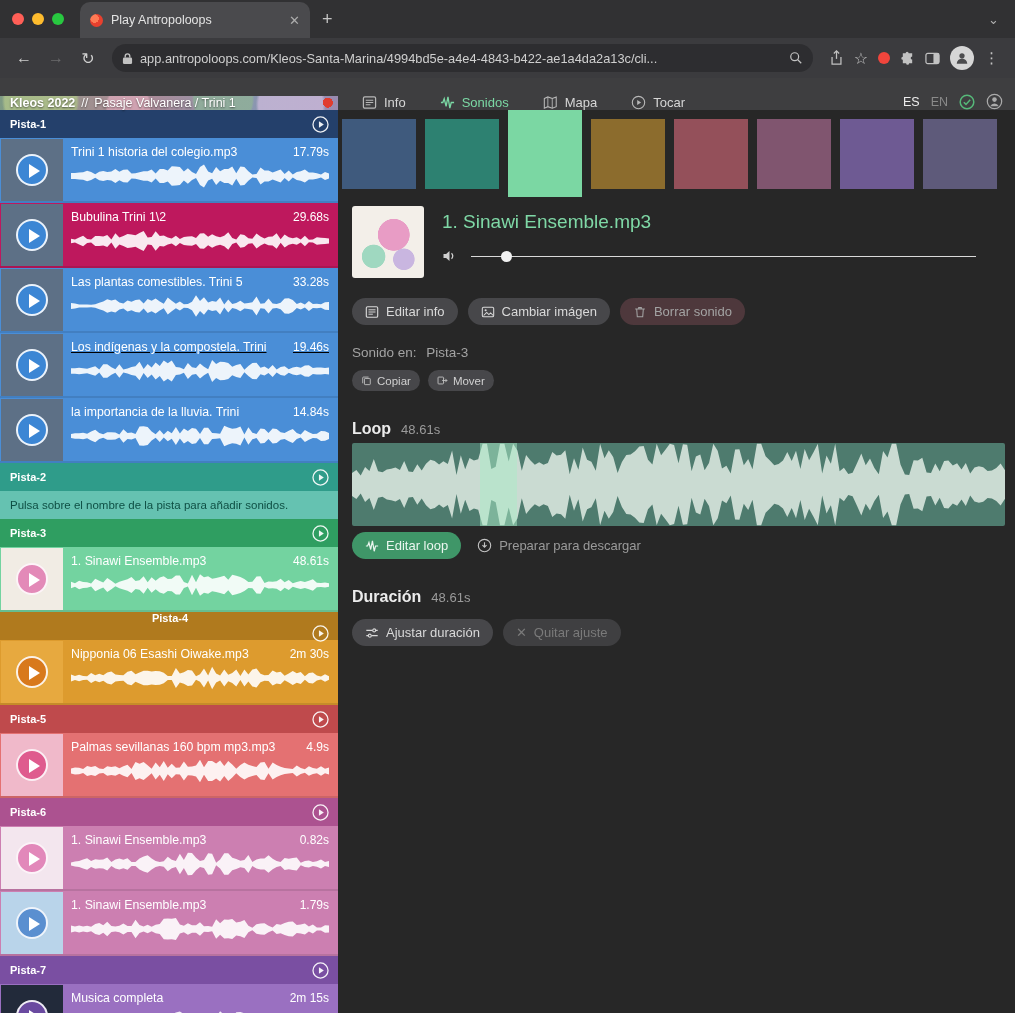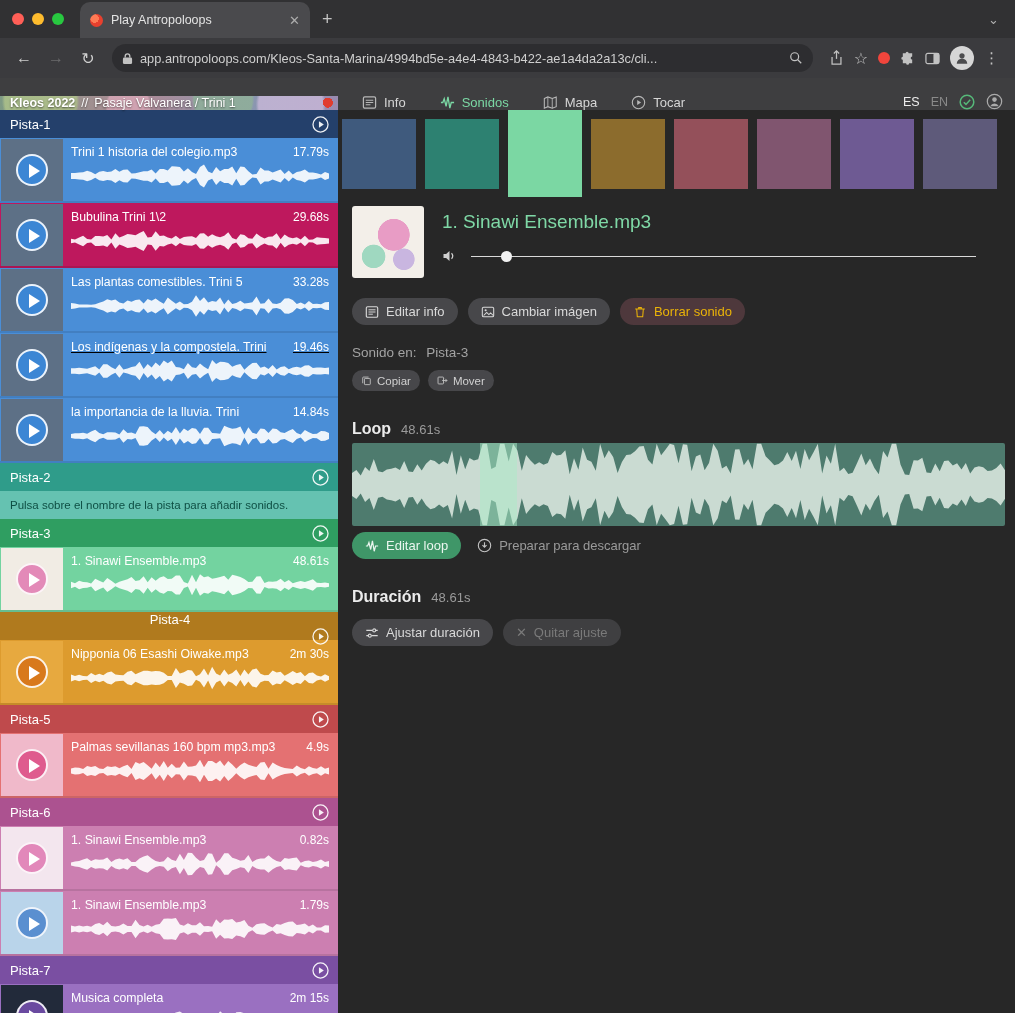--- a/index.html
+++ b/index.html
@@ -54,21 +54,21 @@
   .lang{font-size:12.5px;color:#ededed}
   .lang.dim{color:#8a8a8a}
 
   
   .app-body{display:flex;height:903px}
   .sidebar{width:338px;flex:none;overflow:hidden;background:#2b2b2b}
   .main{flex:1;overflow:hidden;background:#272727}
 
   
   .track-header{height:28px;display:flex;align-items:center;padding:0 8px 0 10px}
-  .track-name{color:#fff;font-size:13px;font-weight:normal}
+  .track-name{color:#fff;font-size:11px;font-weight:bold}
   .play-circle{margin-left:auto;width:19px;height:19px;color:rgba(255,255,255,.92)}
   .play-circle svg{width:19px;height:19px;display:block}
   .track-item{height:65px;display:flex;border-bottom:2px solid rgba(0,0,0,.10)}
   .thumb{width:62px;height:62px;flex:none;margin:1px 8px 0 1px;display:flex;align-items:center;justify-content:center}
   .thumb-play{width:32px;height:32px;border-radius:50%;border:2px solid rgba(255,255,255,.9);position:relative}
   .thumb-play::after{content:'';position:absolute;left:11px;top:8px;border-left:11px solid #fff;
       border-top:7px solid transparent;border-bottom:7px solid transparent}
   .item-body{flex:1;min-width:0;padding:7px 9px 0 0;display:flex;flex-direction:column}
   .item-top{display:flex;align-items:baseline;gap:8px}
   .item-title{flex:1;min-width:0;color:#fff;font-size:12.3px;white-space:nowrap;overflow:hidden;text-overflow:ellipsis}
@@ -92,21 +92,21 @@
   .sound-title{color:#7fd8a6;font-size:19px;margin-top:5px}
   .volume-row{margin-top:15px;display:flex;align-items:center;gap:13px}
   .speaker{color:#cfcfcf}
   .slider{position:relative;width:505px;height:14px}
   .slider-track{position:absolute;left:0;right:0;top:6.5px;height:1.5px;background:#d9d9d9}
   .slider-thumb{position:absolute;top:2px;width:11px;height:11px;border-radius:50%;background:#f2f2f2}
   .action-row{margin:20px 0 0 14px;display:flex;gap:10px}
   .btn{display:inline-flex;align-items:center;gap:7px;height:27px;padding:0 13px;border-radius:13.5px;
        background:#47474a;color:#d9d9d9;font-size:13px;border:none}
   .btn .ico{color:inherit}
-  .btn-danger{background:#4e383c;color:#eab308}
+  .btn-danger{background:#4e383c;color:#a3a3a3}
   .sound-loc{margin:20px 4px 0 14px;font-size:13.5px;color:#a3a3a3}
   .sound-loc .loc-link{margin-left:6px}
   .mini-row{margin:10px 0 0 14px;display:flex;gap:8px}
   .btn-mini{display:inline-flex;align-items:center;gap:5px;height:21px;padding:0 9px;border-radius:10.5px;
        background:#47474a;color:#d0d0d0;font-size:11.5px}
   .section-title{margin:29px 0 0 14px;display:flex;align-items:baseline;gap:10px}
   .section-title .st{color:#ececec;font-size:16px;font-weight:bold}
   .section-title .sd{color:#9b9b9b;font-size:13px}
   .wave-box{position:relative;margin:5px 10px 0 14px;height:83px;background:#4e7b6e;border-radius:2px;overflow:hidden}
   .wave-box svg{position:absolute;inset:0;width:100%;height:100%}

